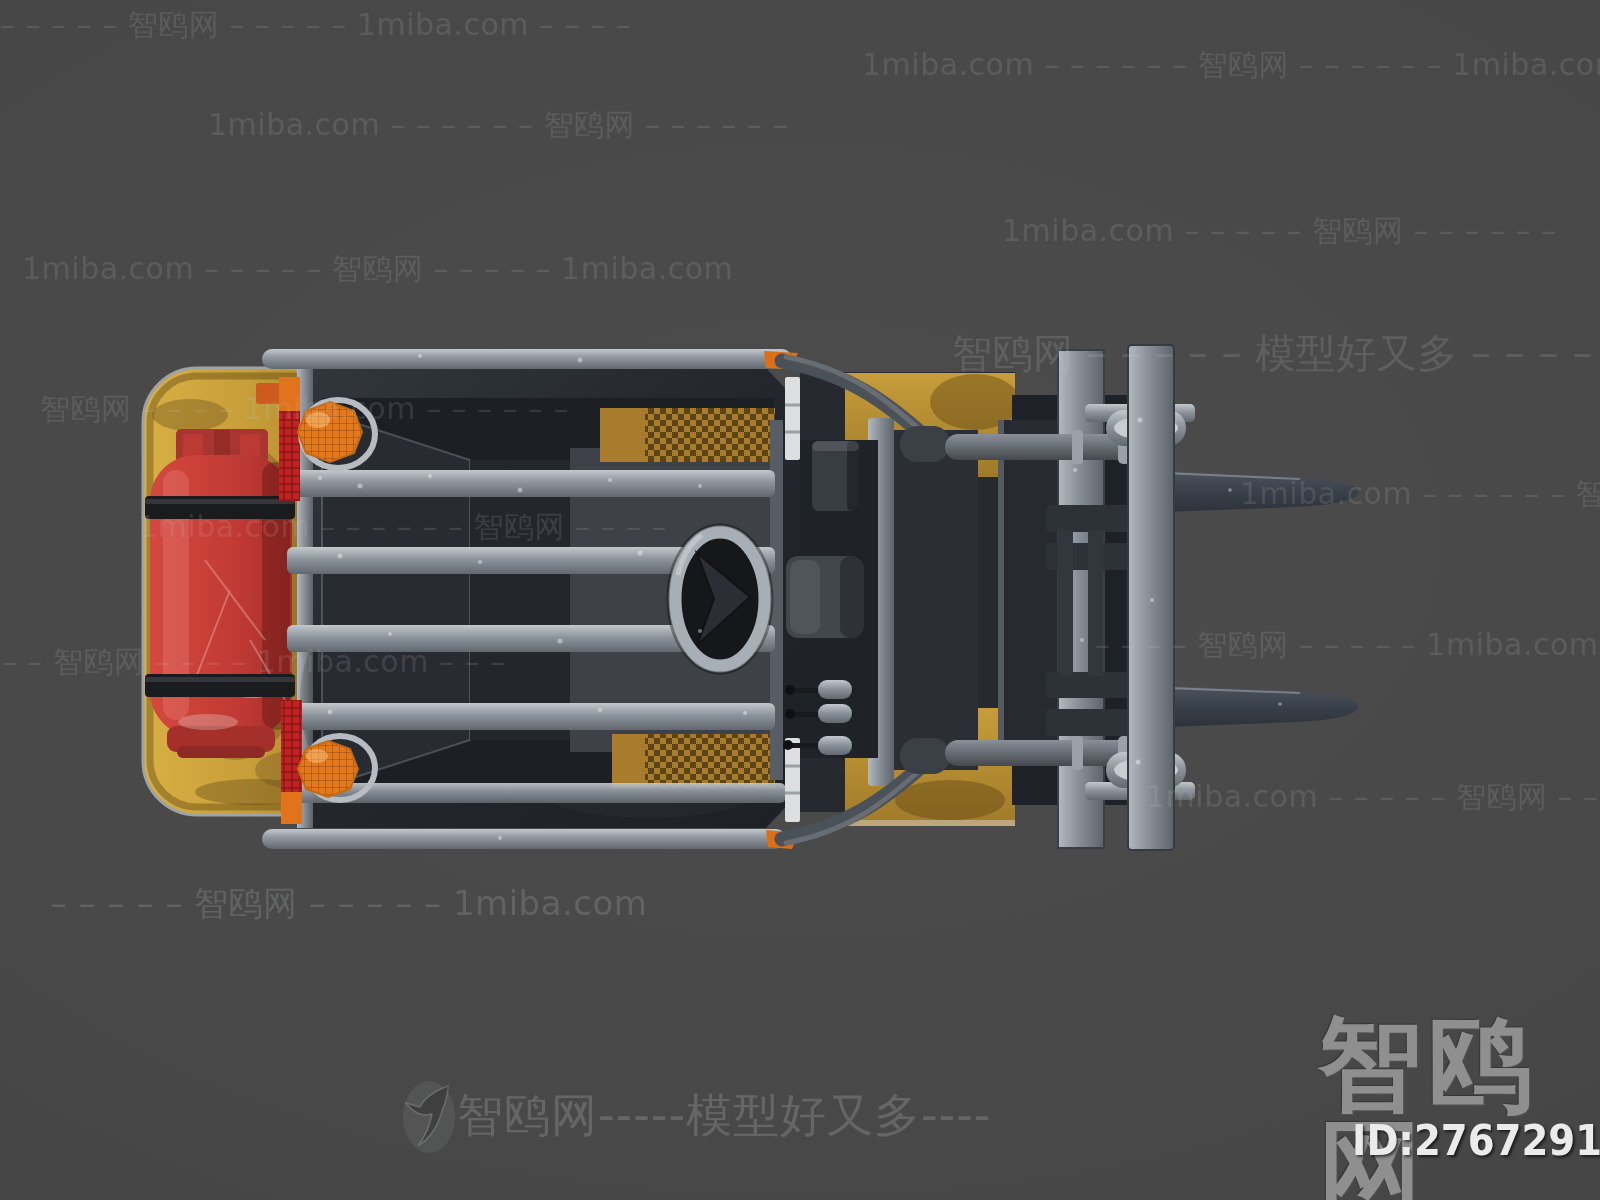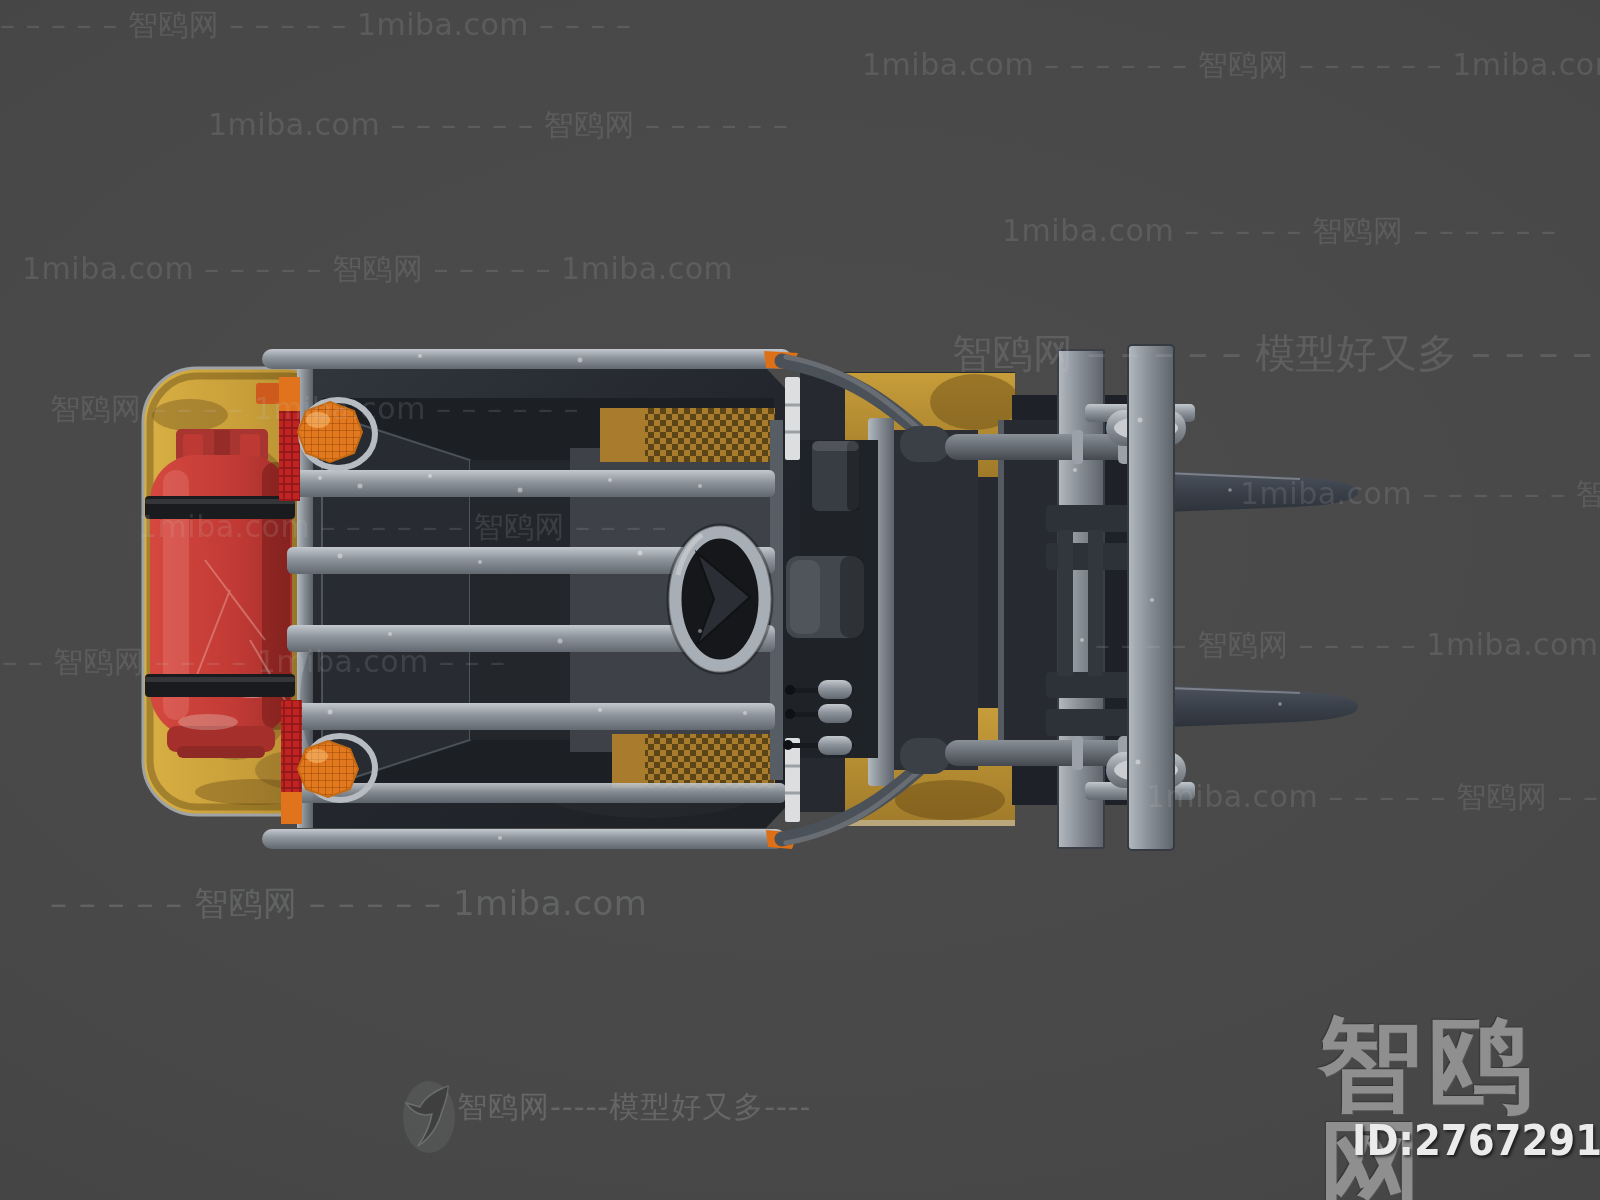--- a/index.html
+++ b/index.html
@@ -18,30 +18,30 @@
     position:absolute;white-space:nowrap;line-height:1.15;
     font-size:30px;color:rgba(198,200,203,0.15);letter-spacing:0.5px;
     user-select:none;pointer-events:none;
   }
   .w0{left:0;top:8px}
   .w1{left:862px;top:48px}
   .w2{left:208px;top:108px}
   .w3{left:1002px;top:214px}
   .w4{left:22px;top:252px}
   .w5{left:952px;top:330px;font-size:40px;color:rgba(201,203,205,0.17)}
-  .w6{left:50px;top:392px}
+  .w6{left:40px;top:392px}
   .w7{left:1240px;top:477px}
   .w8{left:138px;top:510px}
   .w9{left:1095px;top:628px}
   .w10{left:2px;top:645px}
   .w11{left:1146px;top:780px}
   .w12{left:50px;top:884px;font-size:34px;color:rgba(203,205,207,0.19)}
   .wm-footer{
     position:absolute;left:457px;top:1090px;white-space:nowrap;
-    font-size:30px;color:rgba(204,206,208,0.22);letter-spacing:1px;line-height:1.1;
+    font-size:46px;color:rgba(204,206,208,0.22);letter-spacing:1px;line-height:1.1;
   }
   .gull{position:absolute;left:402px;top:1080px;width:54px;height:74px;}
   
   .logo{
     position:absolute;left:1318px;top:1012px;line-height:1;
     font-size:104px;font-weight:700;letter-spacing:6px;
     color:var(--logo-gray,#8f8f8f);
     text-shadow:1px 1px 0 rgba(255,255,255,0.05), -1px -1px 1px rgba(0,0,0,0.25);
   }
   .model-id{

